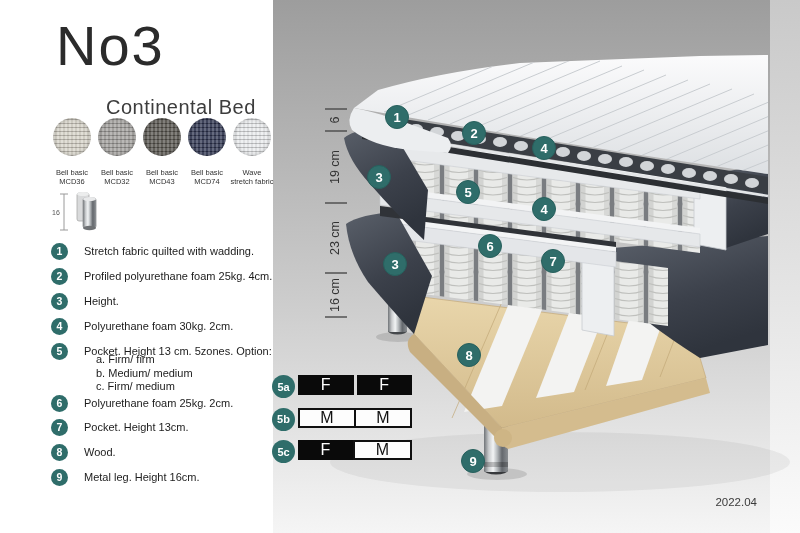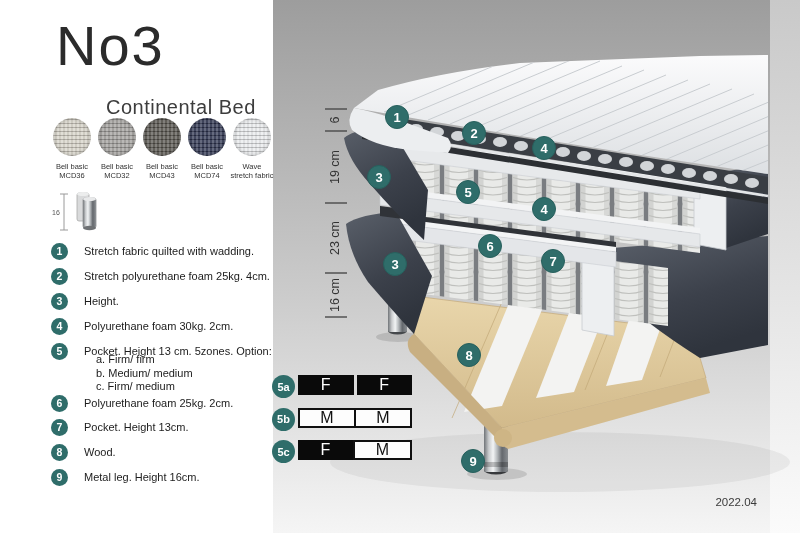--- a/index.html
+++ b/index.html
@@ -11,21 +11,21 @@
          letter-spacing:2px;line-height:1;}
   .subtitle{position:absolute;left:58px;top:96px;font-size:20px;font-weight:300;color:#3d3d3d;
             letter-spacing:0.5px;margin-left:48px;}
   .swatches{position:absolute;left:53px;top:118px;display:flex;gap:7px;}
   .swatch{width:38px;display:flex;flex-direction:column;align-items:center;}
   .swatch .circle{width:38px;height:38px;border-radius:50%;
      background-image:
        repeating-linear-gradient(0deg, rgba(0,0,0,0.20) 0 1.5px, rgba(255,255,255,0.10) 1.5px 4px),
        repeating-linear-gradient(90deg, rgba(255,255,255,0.18) 0 2px, rgba(0,0,0,0.06) 2px 4px);
      box-shadow:inset 0 0 4px rgba(0,0,0,0.25);}
-  .swatch .slabel{margin-top:6px;font-size:7.5px;line-height:1.25;color:#333;text-align:center;white-space:nowrap;}
+  .swatch .slabel{margin-top:12px;font-size:7.5px;line-height:1.25;color:#333;text-align:center;white-space:nowrap;}
   .legend-item{position:absolute;left:51px;display:flex;align-items:flex-start;}
   .lbadge{width:17px;height:17px;border-radius:50%;background:#2f6d6a;color:#fff;
           font-size:10.5px;font-weight:bold;display:flex;align-items:center;justify-content:center;
           flex:0 0 17px;}
   .ltext{margin-left:16px;font-size:11px;color:#1c1c1c;line-height:17px;white-space:nowrap;}
   .loptions{position:absolute;left:96px;font-size:11px;color:#1c1c1c;line-height:13.5px;white-space:nowrap;}
   
   .ftable{position:absolute;left:272px;top:375px;z-index:3;}
   .frow{display:flex;align-items:flex-start;height:23px;margin-bottom:9.5px;}
   .fbadge{width:23px;height:23px;border-radius:50%;background:#2f6d6a;color:#fff;
@@ -309,21 +309,21 @@
     <ellipse cx="39.5" cy="40" rx="6.5" ry="2.2" fill="#6e7174"></ellipse>
     <ellipse cx="39.5" cy="11" rx="6.5" ry="2" fill="#e8e9ea"></ellipse>
   </svg>
 
   <div class="legend-item" style="top:242.5px">
     <div class="lbadge">1</div>
     <div class="ltext">Stretch fabric quilted with wadding.</div>
   </div>
   <div class="legend-item" style="top:267.5px">
     <div class="lbadge">2</div>
-    <div class="ltext">Stretch polyurethane foam 25kg. 4cm.</div>
+    <div class="ltext">Profiled polyurethane foam 25kg. 4cm.</div>
   </div>
   <div class="legend-item" style="top:292.5px">
     <div class="lbadge">3</div>
     <div class="ltext">Height.</div>
   </div>
   <div class="legend-item" style="top:317.5px">
     <div class="lbadge">4</div>
     <div class="ltext">Polyurethane foam 30kg. 2cm.</div>
   </div>
   <div class="legend-item" style="top:342.5px">

